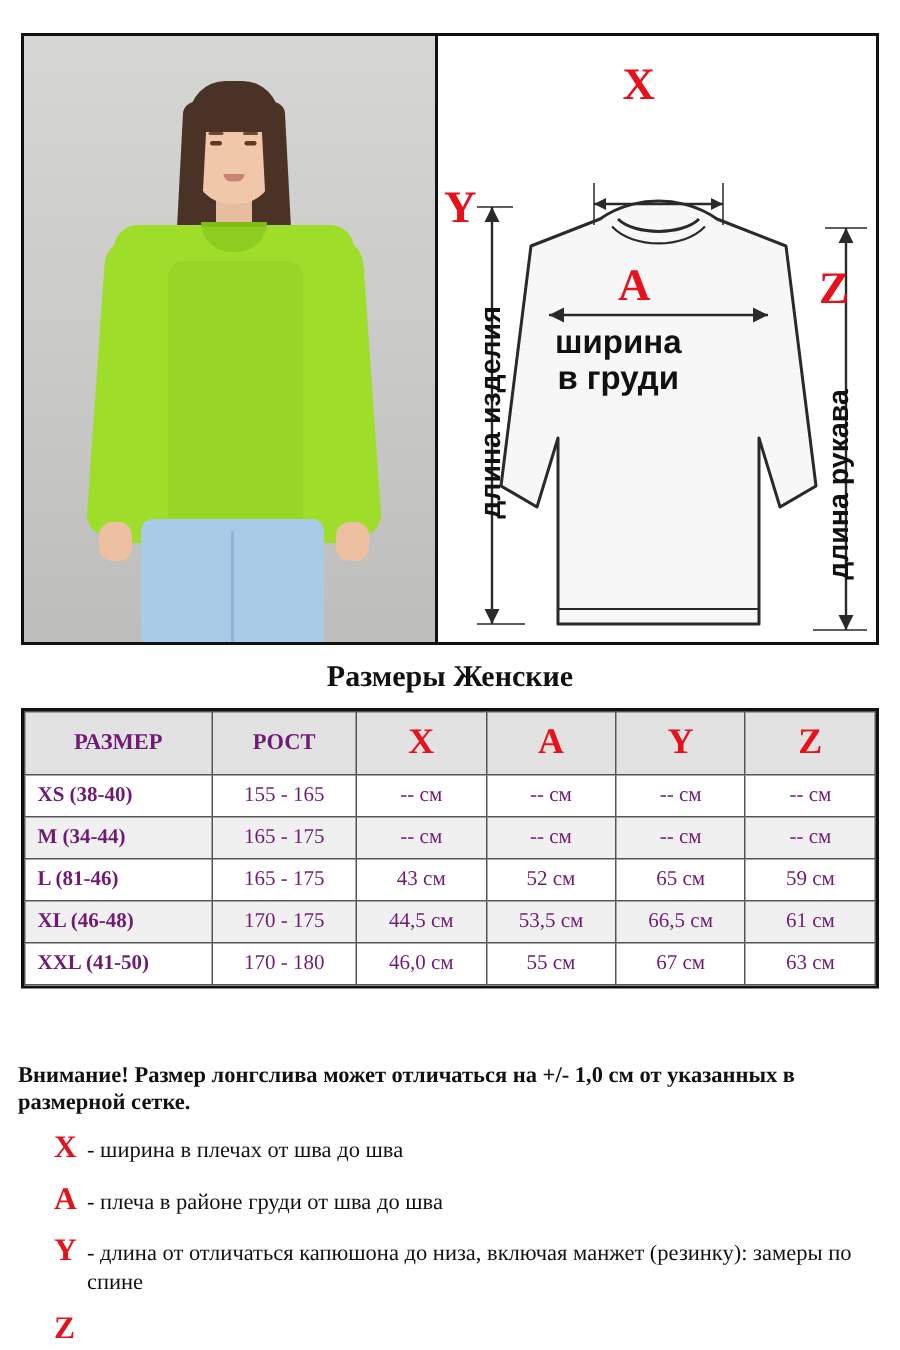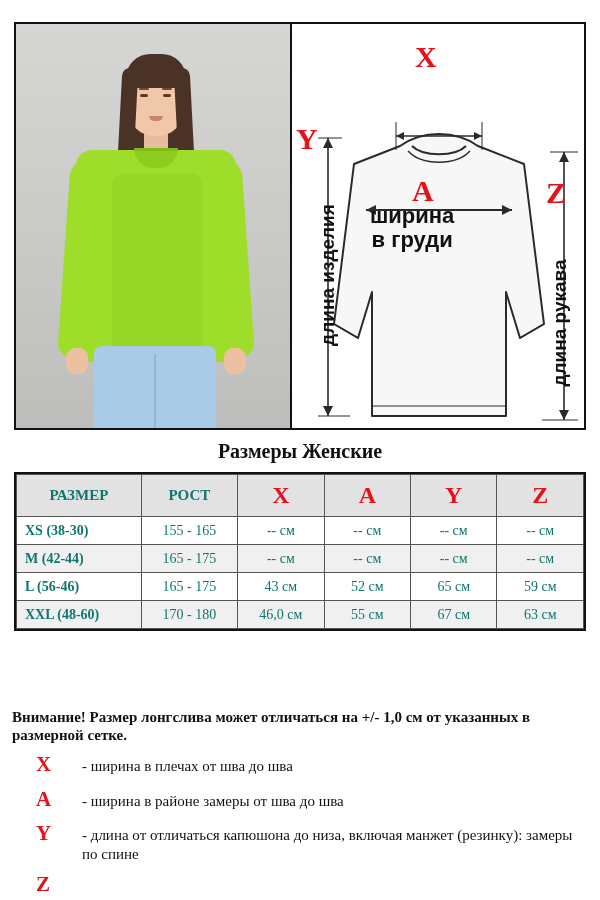--- a/index.html
+++ b/index.html
@@ -178,21 +178,21 @@
     font-size: 19px;
     font-family: "Liberation Sans", sans-serif;
     font-weight: bold;
     white-space: nowrap;
   }
   .letter-A {
     left: 120px; top: 150px;
     font-size: 30px;
   }
   .txt-chest {
-    left: 78px; top: 180px;
+    left: 78px; top: 192px;
     font-size: 22px;
     line-height: 1.08;
     font-family: "Liberation Sans", sans-serif;
     font-weight: bold;
     text-align: center;
   }
   .letter-Y {
     left: 4px; top: 98px;
     font-size: 30px;
   }
@@ -248,21 +248,21 @@
     border-collapse: collapse;
     font-family: "Liberation Serif", serif;
   }
   table.size-table th,
   table.size-table td {
     border: 1px solid #555;
     padding: 0;
     height: 28px;
     text-align: center;
     font-size: 14px;
-    color: #0f766e;
+    color: #701a75;
   }
   table.size-table thead th {
     background: #e2e2e2;
     height: 42px;
     font-weight: bold;
     font-size: 15px;
   }
   table.size-table thead th.letter {
     color: #e8101a;
     font-size: 24px;
@@ -307,21 +307,21 @@
     line-height: 1.22;
     font-family: "Liberation Serif", serif;
   }
   .legend-letter {
     color: #e8101a;
     font-weight: bold;
     font-size: 21px;
     min-width: 22px;
     display: inline-block;
   }
-  .legend-text { flex: 1; margin-left: 24px; }
+  .legend-text { flex: 1; }
 </style>
 </head>
 <body>
 
 <div class="page">
 
   <div class="top">
 
     <div class="photo-panel">
       <div class="ph-bg"></div>
@@ -412,65 +412,73 @@
           <th class="col-size">РАЗМЕР</th>
           <th class="col-rost">РОСТ</th>
           <th class="col-x letter">X</th>
           <th class="col-a letter">A</th>
           <th class="col-y letter">Y</th>
           <th class="col-z letter">Z</th>
         </tr>
       </thead>
       <tbody>
         <tr>
-          <td>XS (38-30)</td>
+          <td>XS (38-40)</td>
           <td>155 - 165</td>
           <td>-- см</td>
           <td>-- см</td>
           <td>-- см</td>
           <td>-- см</td>
         </tr>
         <tr>
-          <td>M (42-44)</td>
+          <td>M (34-44)</td>
           <td>165 - 175</td>
           <td>-- см</td>
           <td>-- см</td>
           <td>-- см</td>
           <td>-- см</td>
         </tr>
         <tr>
-          <td>L (56-46)</td>
+          <td>L (81-46)</td>
           <td>165 - 175</td>
           <td>43  см</td>
           <td>52 см</td>
           <td>65 см</td>
           <td>59 см</td>
         </tr>
         <tr>
-          <td>XXL (48-60)</td>
+          <td>XL (46-48)</td>
+          <td>170 - 175</td>
+          <td>44,5 см</td>
+          <td>53,5 см</td>
+          <td>66,5 см</td>
+          <td>61 см</td>
+        </tr>
+        <tr>
+          <td>XXL (41-50)</td>
           <td>170 - 180</td>
           <td>46,0 см</td>
           <td>55 см</td>
           <td>67 см</td>
           <td>63 см</td>
         </tr>
       </tbody>
     </table>
   </div>
 
   <div class="warn">Внимание! Размер лонгслива может отличаться на +/- 1,0 см от указанных в размерной сетке.</div>
 
   <div class="legend">
     <div class="legend-row">
       <span class="legend-letter">X</span>
       <span class="legend-text">- ширина в плечах от шва до шва</span>
     </div>
     <div class="legend-row">
       <span class="legend-letter">A</span>
-      <span class="legend-text">- ширина в районе замеры от шва до шва</span>
+      <span class="legend-text">- плеча в районе груди от шва до шва</span>
     </div>
     <div class="legend-row">
       <span class="legend-letter">Y</span>
       <span class="legend-text">- длина от отличаться капюшона до низа, включая манжет (резинку): замеры по спине</span>
     </div>
     <div class="legend-row">
       <span class="legend-letter">Z</span>
     </div>
   </div>
 

